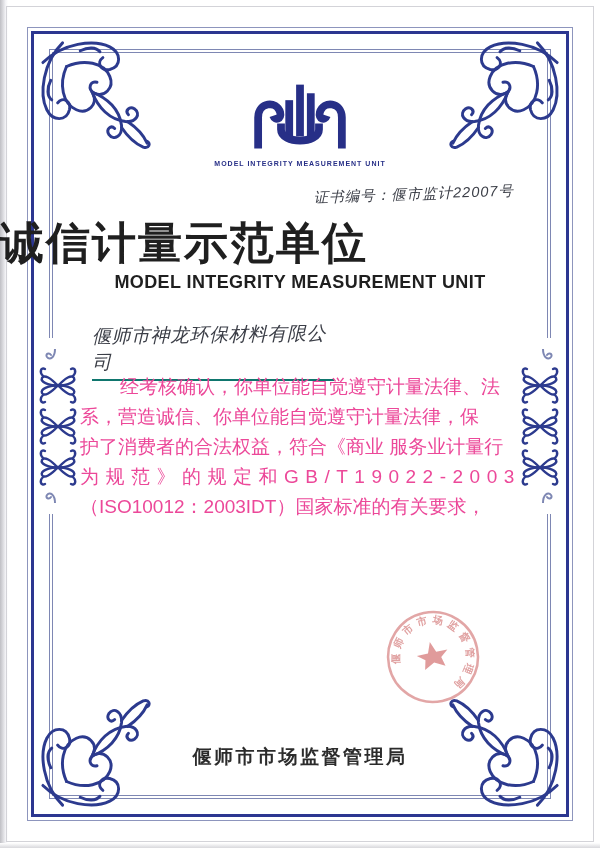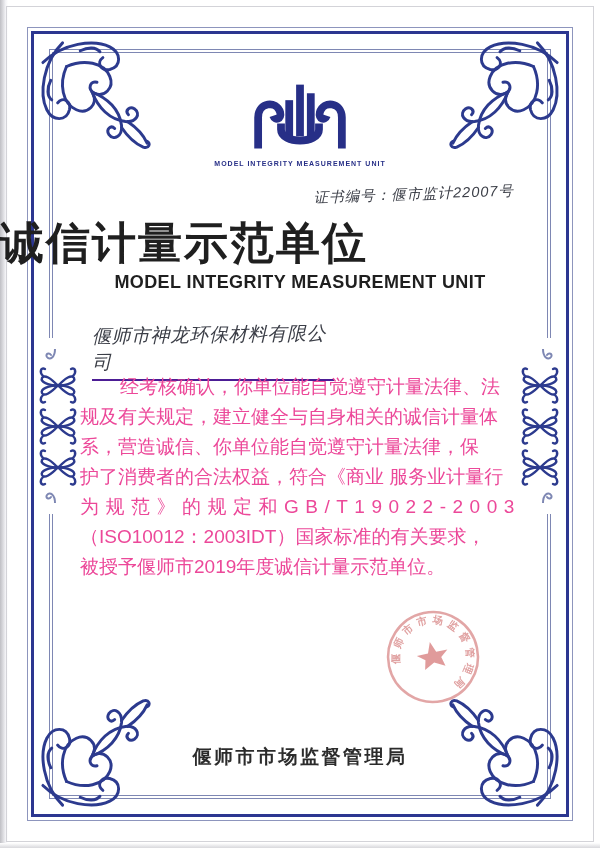--- a/index.html
+++ b/index.html
@@ -46,21 +46,21 @@
     font-size:14.5px;color:#3b3e47;font-style:italic;transform:rotate(-2deg);
     letter-spacing:1px;}
 
   .title-zh{position:absolute;top:214px;left:0;width:600px;text-align:left;
     font-family:"Liberation Serif","DejaVu Serif",serif;
     font-size:44px;font-weight:bold;color:#1f1f1f;letter-spacing:2px;}
   .title-en{position:absolute;top:272px;left:0;width:600px;text-align:center;
     font-size:18px;font-weight:bold;color:#1f1f1f;letter-spacing:0.4px;}
 
   .company-line{position:absolute;top:322px;left:92px;width:242px;
-    border-bottom:2px solid #4c1d95;padding-bottom:5px;}
+    border-bottom:2px solid #0f766e;padding-bottom:5px;}
   .company-line span{display:inline-block;font-size:19px;color:#3b3e47;
     font-style:italic;letter-spacing:0.5px;transform:rotate(-0.8deg);}
 
   .body-text{position:absolute;top:372px;left:80px;width:442px;
     font-size:19px;line-height:30px;color:#ec4899;}
   .body-text .line{white-space:nowrap;}
   .body-text .indent{text-indent:40px;}
   .body-text .spread{letter-spacing:6.5px;white-space:nowrap;}
 
   .issuer-label{position:absolute;top:648px;left:310px;font-size:16px;color:#2a2a2a;
@@ -250,26 +250,24 @@
 
   <div class="title-zh">诚信计量示范单位</div>
   <div class="title-en">MODEL INTEGRITY MEASUREMENT UNIT</div>
 
   <div class="company-line">
     <span>偃师市神龙环保材料有限公司</span>
   </div>
 
   <div class="body-text">
     <div class="line indent">经考核确认，你单位能自觉遵守计量法律、法</div>
-    <div class="line">规及有关规定，建立健全与自身相关的诚信计量体</div>
     <div class="line">系，营造诚信、你单位能自觉遵守计量法律，保</div>
     <div class="line">护了消费者的合法权益，符合《商业 服务业计量行</div>
     <div class="line spread">为规范》的规定和GB/T19022-2003</div>
     <div class="line">（ISO10012：2003IDT）国家标准的有关要求，</div>
-    <div class="line">被授予偃师市2019年度诚信计量示范单位。</div>
   </div>
 
 
   <div class="seal">
     <svg viewBox="0 0 96 96">
       <defs>
         <path id="sealArc" d="M15,48 a33,33 0 1,1 66,0 a33,33 0 1,1 -66,0"></path>
       </defs>
       <circle cx="48" cy="48" r="44" stroke="#dc9191" stroke-width="2.5" fill="none"></circle>
       <text font-size="10" letter-spacing="4.5" fill="#d98a8a" font-weight="bold">

